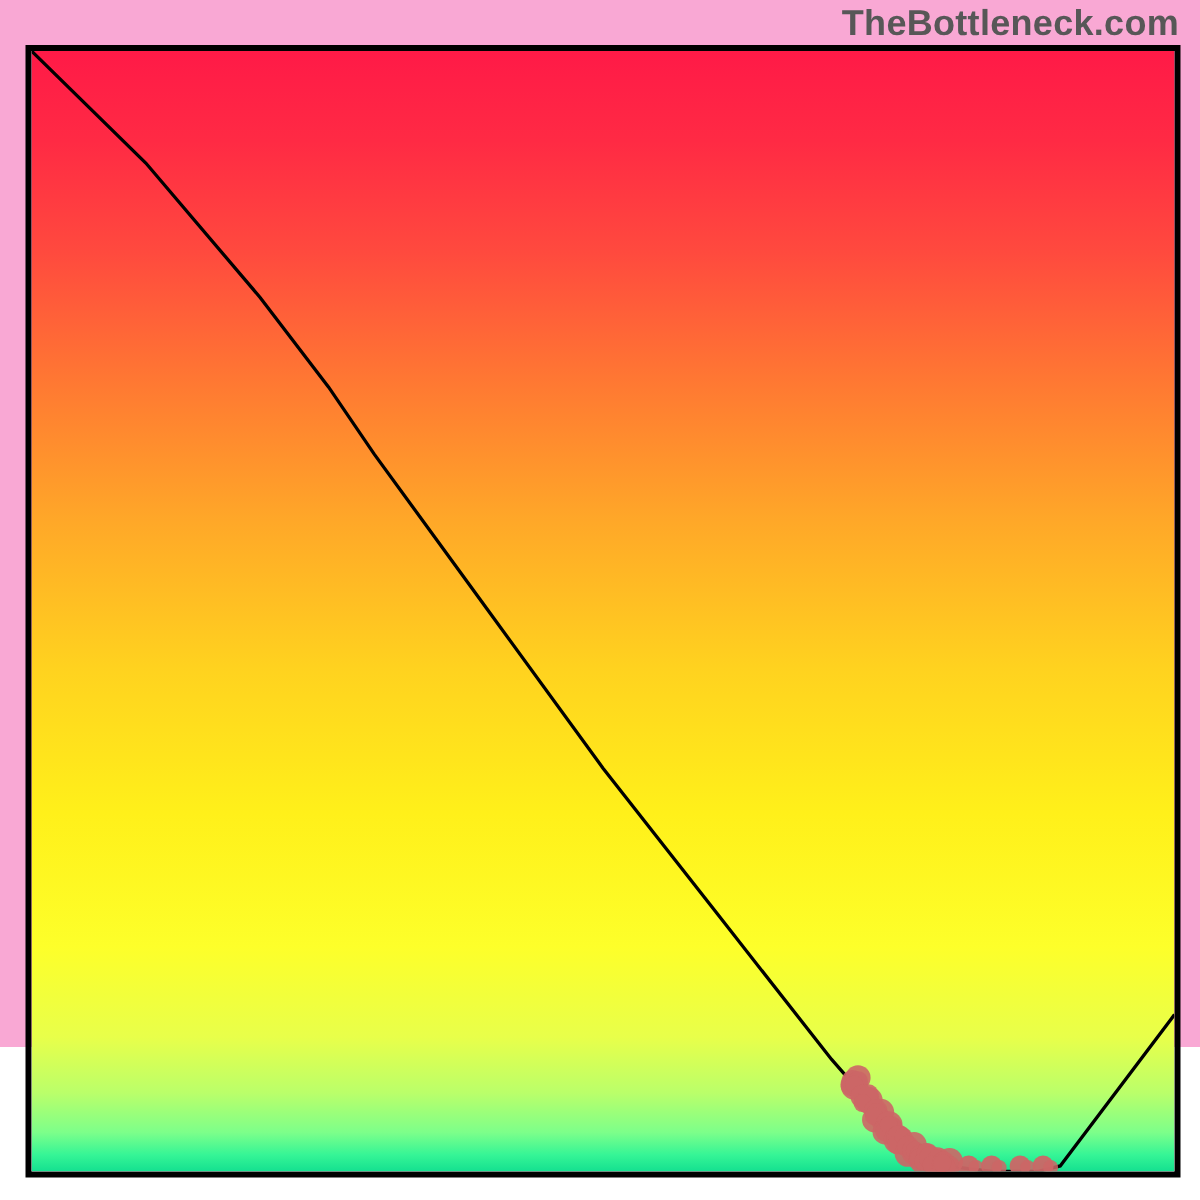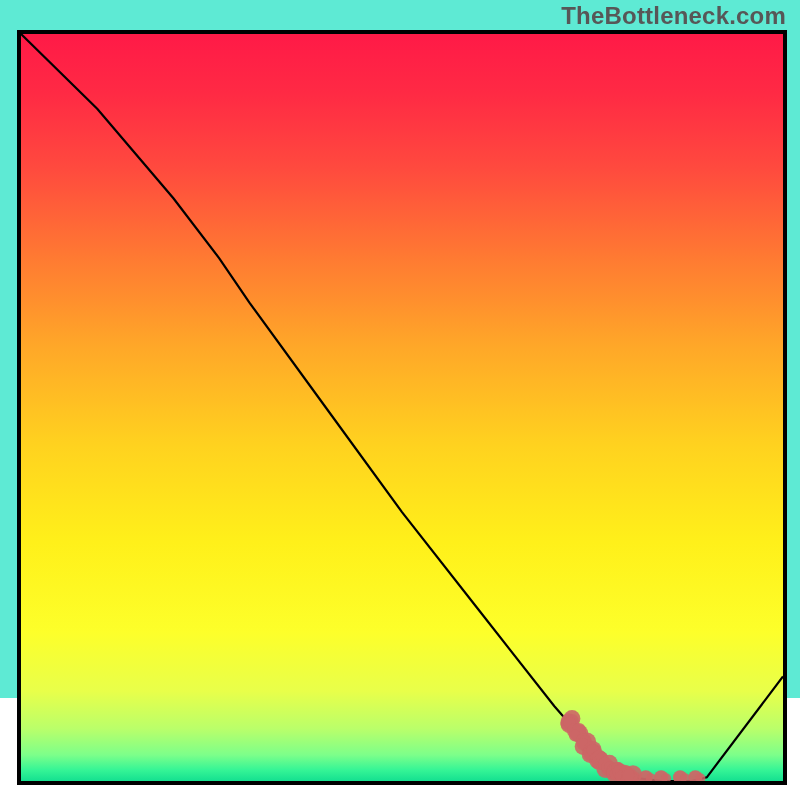--- a/index.html
+++ b/index.html
@@ -8,21 +8,21 @@
     width: 800px;
     height: 800px;
     overflow: hidden;
     background: #ffffff;
     font-family: Arial, Helvetica, sans-serif;
   }
   .outer {
     position: relative;
     width: 800px;
     height: 698px;
-    background: #5eead4;
+    background: #f9a8d4;
   }
   .attribution {
     position: absolute;
     top: 2px;
     right: 14px;
     font-size: 24px;
     font-weight: bold;
     color: #575757;
     letter-spacing: 0.2px;
   }

